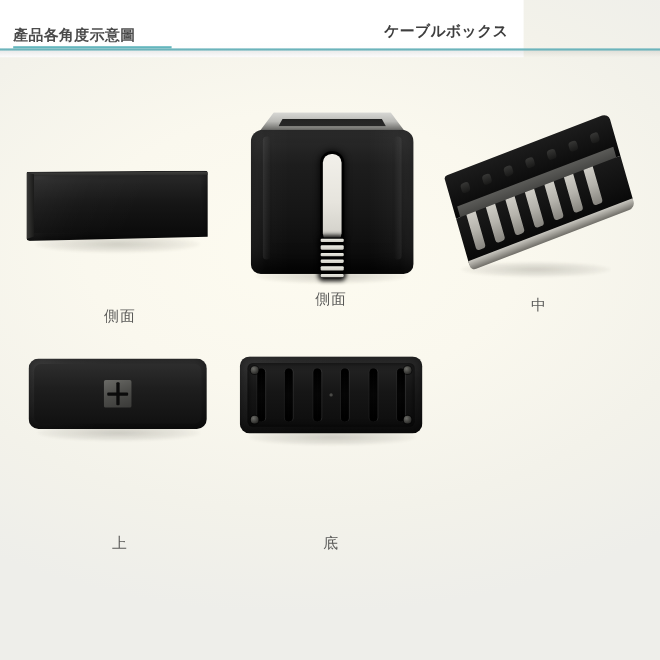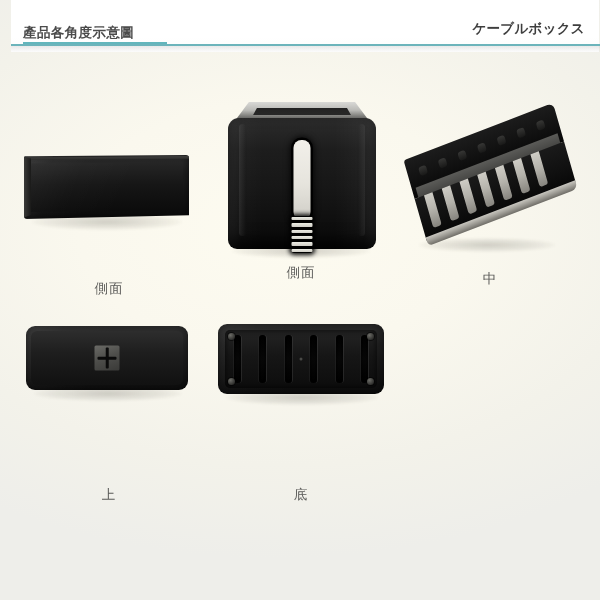--- a/index.html
+++ b/index.html
@@ -21,22 +21,22 @@
     height: 600px;
     background:
       radial-gradient(ellipse 520px 330px at 46% 38%, #fdfbf0 0%, #faf8ee 38%, #f3f2ea 72%, #eeeeea 100%),
       linear-gradient(180deg, #f2f1ec 0%, #fbf9f0 28%, #f7f5ec 62%, #ededea 100%);
     overflow: hidden;
   }
 
   
   .header {
     position: absolute;
-    top: 0; left: 11px;
-    width: 588px;
+    top: 0; left: 0;
+    width: 476px;
     height: 52px;
     background: linear-gradient(180deg, #ffffff 0%, #ffffff 72%, #fcfcfc 100%);
   }
 
   .header-inner {
     position: relative;
     width: 100%;
     height: 44px;
     display: flex;
     align-items: flex-end;

